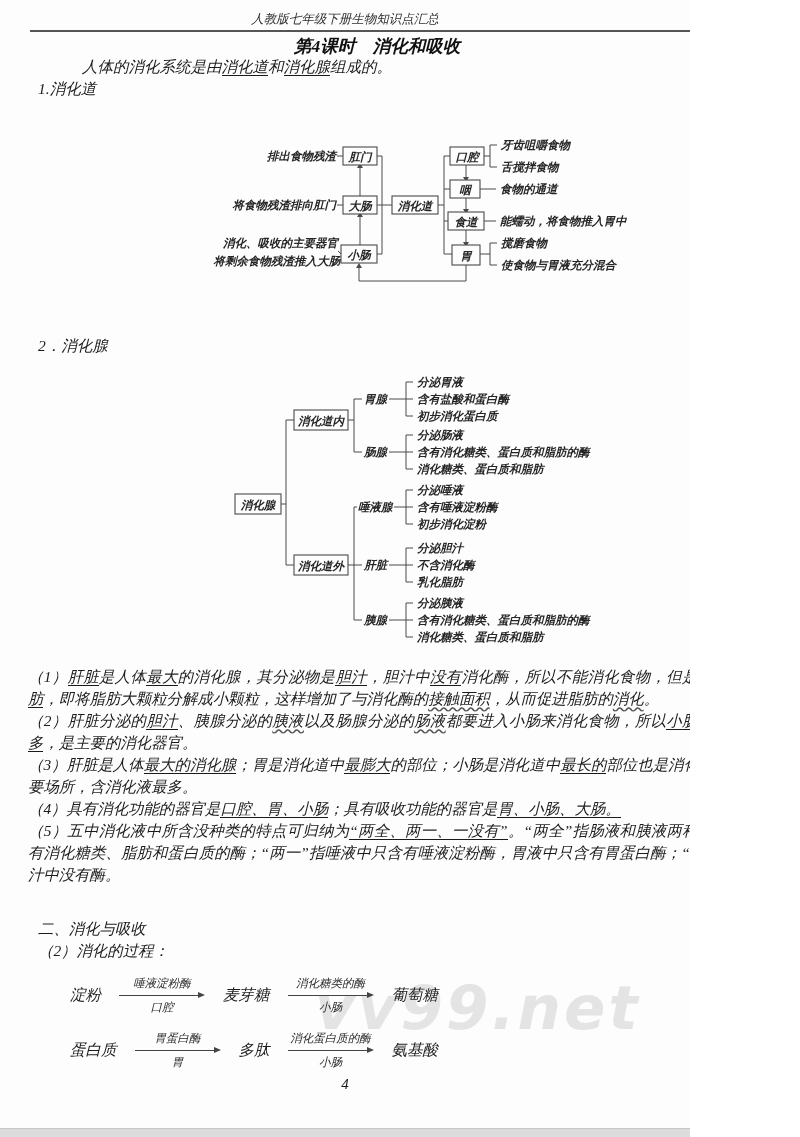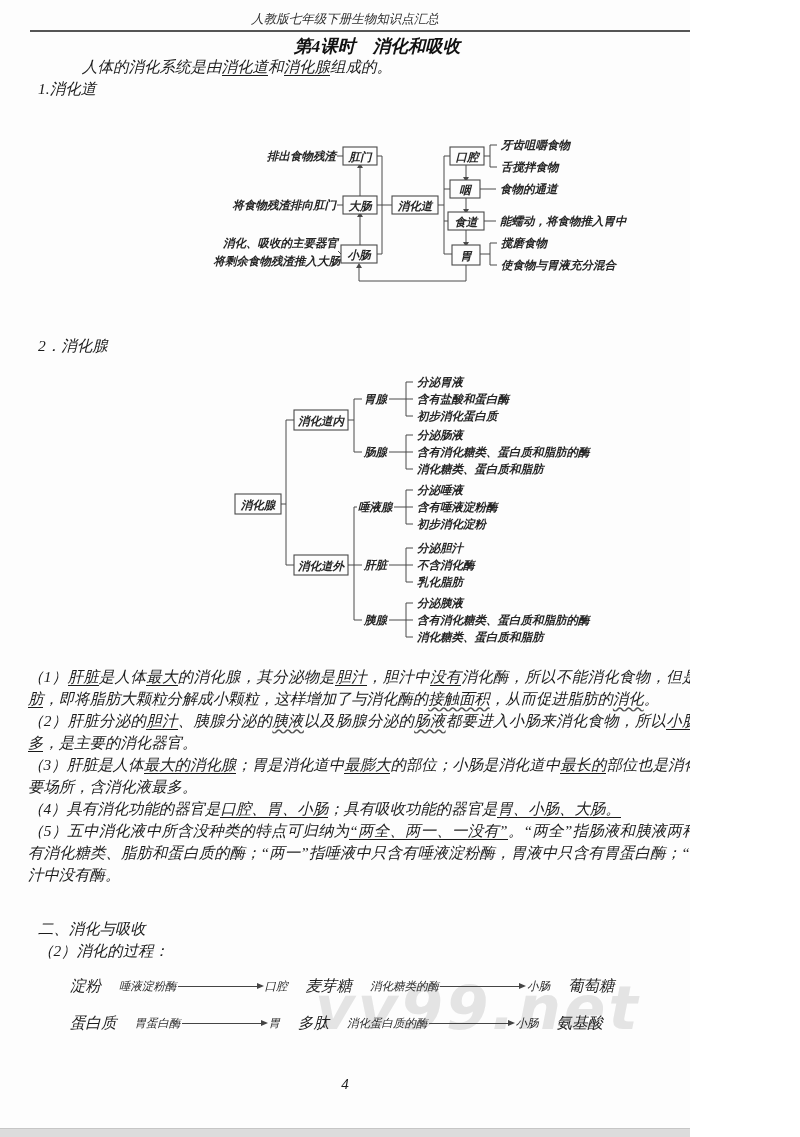--- a/index.html
+++ b/index.html
@@ -19,21 +19,21 @@
   svg text{font-family:"Liberation Serif","DejaVu Serif",serif;font-size:11.5px;font-weight:600;fill:#262626;}
   .tips{position:absolute;top:644px;left:28px;width:748px;font-size:15.4px;line-height:22px;
         text-align:justify;z-index:2;}
   .tips .h{font-weight:bold;font-size:12px;text-align:right;}
   .sec2{position:absolute;top:886px;left:38px;font-size:15.4px;line-height:22px;z-index:2;margin-top:32px;}
   .seg-u{border-bottom:1.5px solid #1a1a1a;}
   .seg-w{text-decoration-line:underline;text-decoration-style:wavy;text-decoration-color:#555;text-underline-offset:2px;}
   .seg-d{border-bottom:3px double #1a1a1a;}
   .reactions{position:absolute;top:976px;left:58px;display:flex;flex-direction:column;gap:16px;z-index:2;margin-left:12px;}
   .rxn{display:flex;align-items:center;gap:18px;font-size:15.5px;}
-  .astack{display:inline-flex;align-items:center;gap:1px;font-size:11.5px;color:#2a2a2a;}
+  .astack{display:inline-flex;flex-direction:column;align-items:center;gap:1px;font-size:11.5px;color:#2a2a2a;}
   .aline{position:relative;width:86px;height:7px;}
   .aline::before{content:"";position:absolute;left:0;right:6px;top:3px;height:1px;background:#444;}
   .aline::after{content:"";position:absolute;right:0;top:0;border-left:7px solid #444;
                 border-top:3.5px solid transparent;border-bottom:3.5px solid transparent;}
   .watermark{position:absolute;left:315px;top:972px;z-index:1;font-family:"DejaVu Sans","Liberation Sans",sans-serif;
              font-weight:bold;font-size:61px;letter-spacing:3px;color:#e4e4e4;user-select:none;}
   .pagenum{position:absolute;top:1076px;left:0;width:100%;text-align:center;font-size:15px;z-index:2;}
   .bottomstrip{position:absolute;left:0;bottom:0;width:100%;height:8px;background:#dcdcdc;border-top:1px solid #c6c6c6;}
 </style>
 </head>

